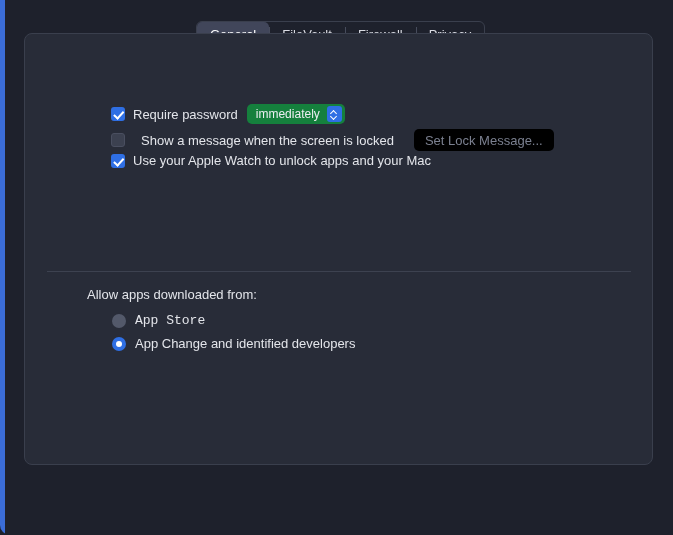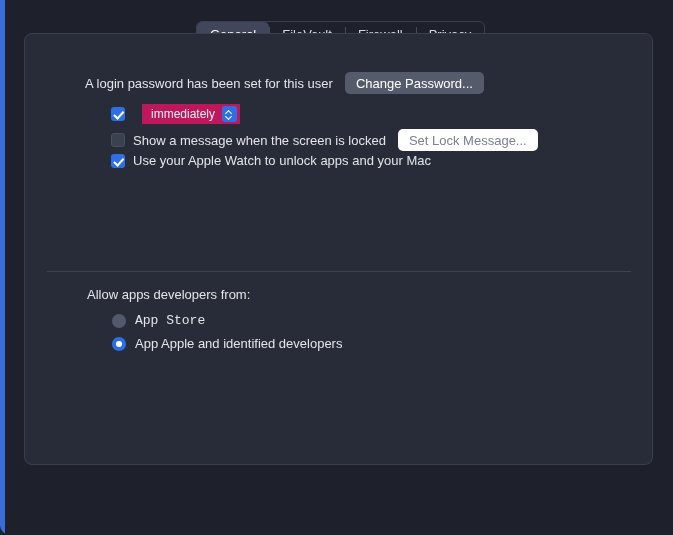--- a/index.html
+++ b/index.html
@@ -108,21 +108,21 @@
     background: #555b6b;
     color: #ffffff;
     font-size: 13px;
     border: none;
     border-radius: 5px;
     white-space: nowrap;
     cursor: default;
     font-family: inherit;
   }
   .push-btn.disabled {
-    background: #ffffff;
+    background: #000000;
     color: #7b8090;
   }
 
   
   .checkbox {
     width: 14px; height: 14px;
     border-radius: 3px;
     margin-right: 8px;
     flex: none;
     position: relative;
@@ -138,22 +138,22 @@
     border: solid #ffffff;
     border-width: 0 2px 2px 0;
     transform: rotate(42deg);
   }
 
   
   .popup {
     height: 20px;
     display: inline-flex;
     align-items: center;
-    background: #be185d;
-    border-radius: 0;
+    background: #15803d;
+    border-radius: 5px;
     padding: 0 3px 0 9px;
     margin: 0 9px;
     cursor: default;
   }
   .popup-label {
     font-size: 12px;
     color: #eceef2;
     white-space: nowrap;
     margin-right: 7px;
   }
@@ -227,58 +227,55 @@
     <div class="tab sep">
       <span>Firewall</span>
     </div>
     <div class="tab sep">
       <span>Privacy</span>
     </div>
   </div>
 
   <div id="panel">
 
-    <div class="row" id="password-row">
-      <span class="txt">A login password has been set for this user</span>
-      <button class="push-btn">Change Password...</button>
-    </div>
 
     <div class="row" style="left:86px; top:70px;">
       <span class="checkbox on"></span>
+      <span class="txt">Require password</span>
       <span class="popup">
         <span class="popup-label">immediately</span>
         <span class="stepper"></span>
       </span>
     </div>
 
-    <div class="row" style="left:86px; top:95px;">
+    <div class="row" style="left:86px; top:95px;gap:8px;">
       <span class="checkbox off"></span>
       <span class="txt" style="margin-right:12px;">Show a message when the screen is locked</span>
       <button class="push-btn disabled">Set Lock Message...</button>
     </div>
 
     <div class="row" style="left:86px; top:119px;align-items:flex-end;">
       <span class="checkbox on"></span>
       <span class="txt">Use your Apple Watch to unlock apps and your Mac</span>
     </div>
 
     <div id="divider"></div>
 
     <div class="row" style="left:62px; top:253px;">
-      <span class="txt">Allow apps developers from:</span>
+      <span class="txt">Allow apps downloaded from:</span>
     </div>
 
     <div class="row" style="left:87px; top:279px;font-family:Liberation Mono, monospace;">
       <span class="radio off"></span>
       <span class="txt">App Store</span>
     </div>
 
     <div class="row" style="left:87px; top:302px;">
       <span class="radio on"></span>
-      <span class="txt">App Apple and identified developers</span>
+      <span class="txt">App Change and identified developers</span>
     </div>
 
   </div>
 
   <div id="bottom-bar">
 
     
 
     
 

